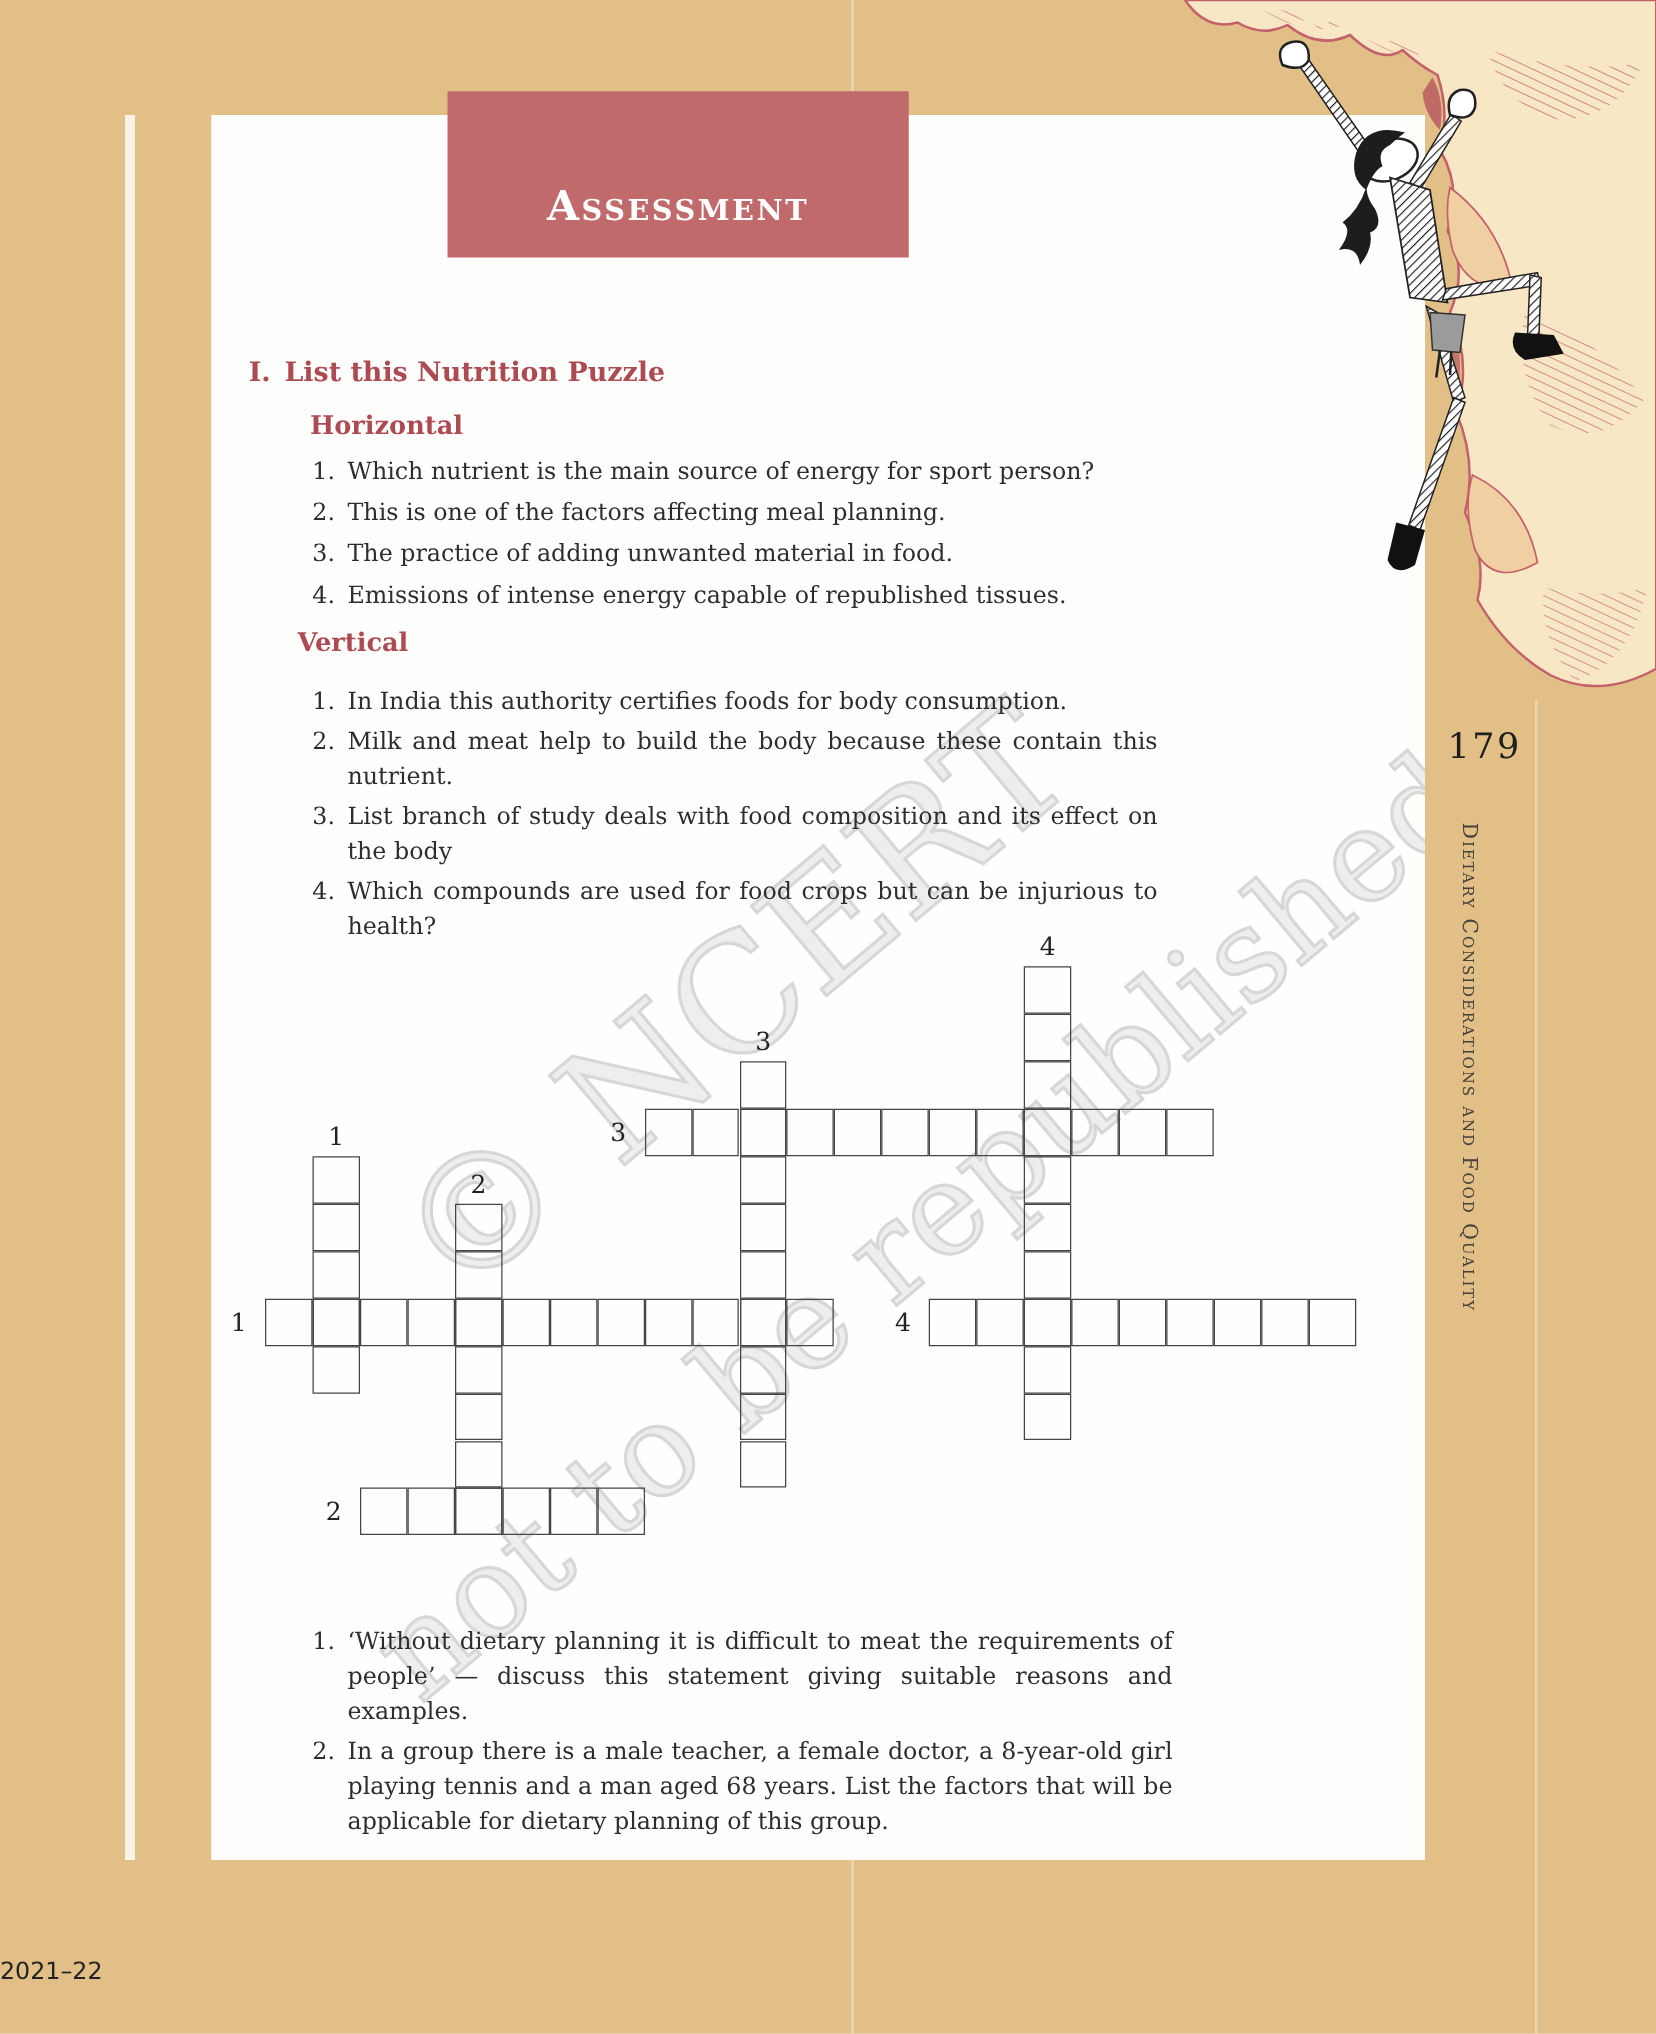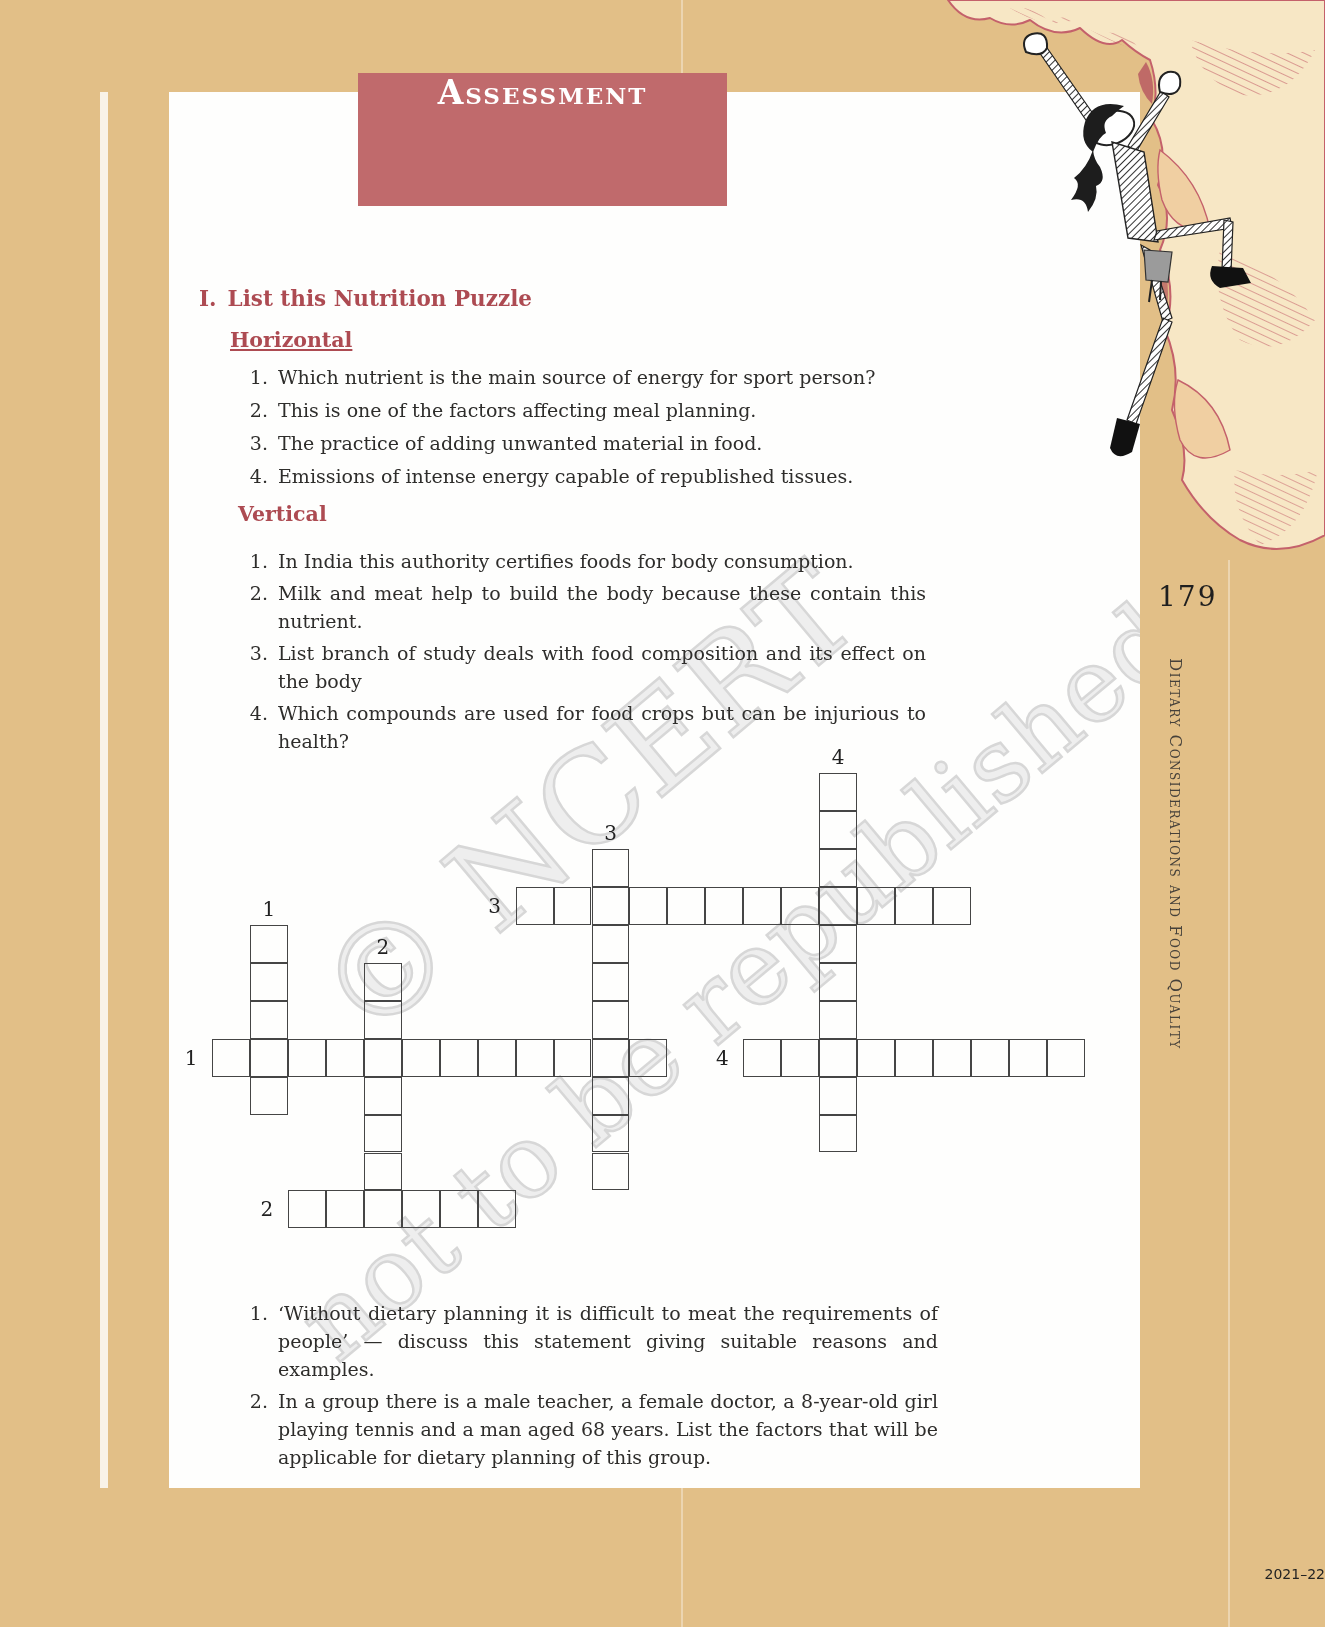--- a/index.html
+++ b/index.html
@@ -23,22 +23,22 @@
     -webkit-text-stroke:2.5px #d7d7d7;
     font-family:"DejaVu Serif", serif;
     pointer-events:none;
   }
   .wm-line1{font-size:128px;line-height:1;}
   .wm-line2{font-size:102px;line-height:1;margin-top:120px;white-space:nowrap;}
   
   .banner{
     position:absolute;left:358px;top:73px;width:369px;height:133px;
     background:#c06a6c;z-index:4;
-    display:flex;justify-content:center;
-    box-sizing:border-box;
+    display:flex;align-items:flex-end;justify-content:center;
+    padding-bottom:22px;box-sizing:border-box;
   }
   .banner-title{
     color:#ffffff;font-weight:bold;font-size:33px;
     font-variant:small-caps;letter-spacing:2px;
     font-family:"DejaVu Serif", serif;
   }
   .content{position:absolute;left:0;top:0;width:1325px;height:1627px;z-index:5;}
   .sec-head{position:absolute;display:flex;gap:11px;color:#ad4b52;font-weight:bold;font-size:21.5px;}
   .sub-head{position:absolute;color:#ad4b52;font-weight:bold;font-size:20.5px;}
   .clue-list{position:absolute;list-style:none;margin:0;padding:0;}
@@ -59,22 +59,22 @@
   .lab-left{width:26px;height:38px;}
   .lab-top{width:38px;height:26px;align-items:flex-end;}
   
   .page-number{position:absolute;left:1158px;top:580px;font-size:28px;letter-spacing:2px;color:#1f1f1f;}
   .sidebar-caption{
     position:absolute;left:1166px;top:658px;height:480px;
     writing-mode:vertical-rl;
     font-variant:small-caps;font-size:16.5px;letter-spacing:1.5px;
     color:#46413a;white-space:nowrap;
   }
-  .footer{position:absolute;left:0;top:1566px;width:1325px;text-align:right;
-    font-family:"DejaVu Sans", sans-serif;font-size:14px;color:#232323;}
+  .footer{position:absolute;left:0;top:1566px;width:1325px;text-align:left;
+    font-family:"DejaVu Sans", sans-serif;font-size:19px;color:#232323;}
   .art{position:absolute;left:860px;top:0;width:465px;height:575px;z-index:3;pointer-events:none;}
 </style>
 </head>
 <body>
 
 <div class="left-strip"></div>
 <div class="fold-line" style="left:681px;top:0;height:1627px;"></div>
 <div class="fold-line" style="left:1228px;top:560px;height:1067px;"></div>
 
 <div class="card">
@@ -132,21 +132,21 @@
 <div class="banner">
   <span class="banner-title">Assessment</span>
 </div>
 
 <div class="content">
 
   <div class="sec-head" style="left:199px;top:286px;">
     <span>I.</span>
     <span>List this Nutrition Puzzle</span>
   </div>
-  <div class="sub-head" style="left:230px;top:328px;text-decoration:underline;">Horizontal</div>
+  <div class="sub-head" style="left:248px;top:328px;">Horizontal</div>
 
   <ul class="clue-list hlist" style="left:238px;top:366px;">
     <li class="clue-item">
       <span class="num">1.</span>
       <span class="txt">Which nutrient is the main source of energy for sport person?</span>
     </li>
     <li class="clue-item">
       <span class="num">2.</span>
       <span class="txt">This is one of the factors affecting meal planning.</span>
     </li>

